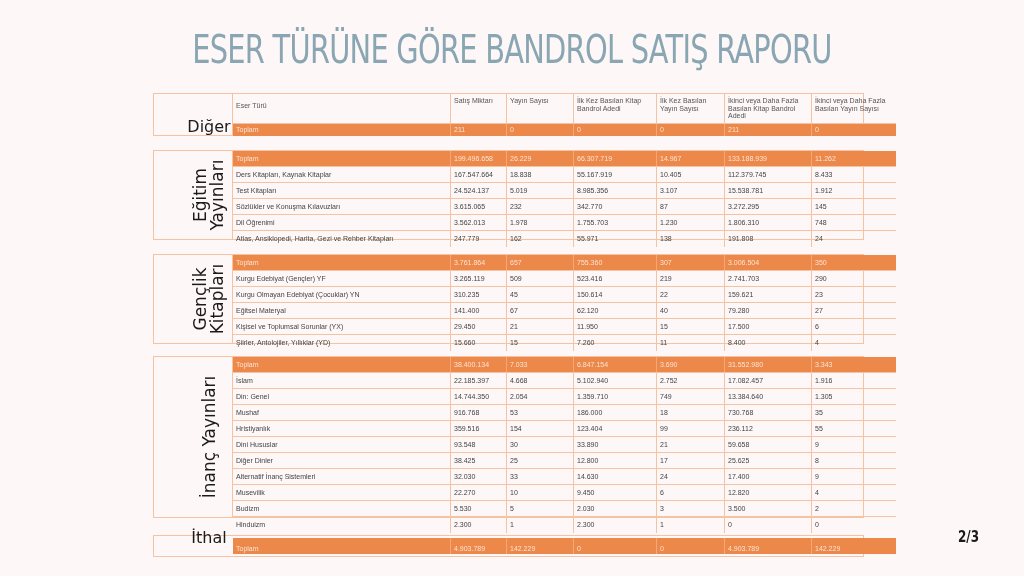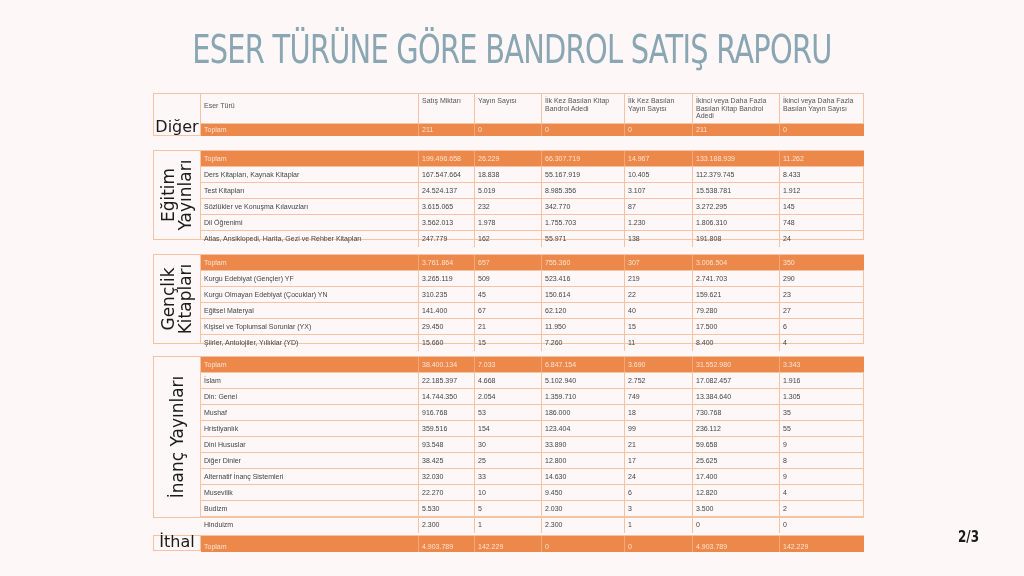--- a/index.html
+++ b/index.html
@@ -21,20 +21,21 @@
     font-family:"DejaVu Sans", sans-serif; font-weight:bold;
     font-size:15px; color:#1b1b1b;
     transform:scaleX(0.8); transform-origin:left;
   }
   .block {
     position:absolute; left:153px; width:711px;
     display:flex;
     border:1px solid #f5c2a2;
     box-sizing:border-box;
     background:#fdf7f7;
+    padding-left:32px;
   }
   .label-col {
     width:47px; flex:0 0 47px;
     border-right:1px solid #f5c2a2;
     position:relative;
     box-sizing:border-box;
   }
   .label-col .vlabel {
     position:absolute; left:50%; top:50%;
     transform:translate(-50%,-50%) rotate(-90deg);
@@ -335,21 +336,21 @@
         <div class="cell c1">2.300</div>
         <div class="cell c2">1</div>
         <div class="cell c3">2.300</div>
         <div class="cell c4">1</div>
         <div class="cell c5">0</div>
         <div class="cell c6">0</div>
       </div>
     </div>
 </div>
 
-<div class="block" style="top:535px; height:16px;">
+<div class="block" style="top:535px; height:22px;align-items:center;">
   <div class="label-col">
     <div class="hlabel" style="bottom:-1px;">İthal</div>
   </div>
   <div class="rows">
     <div class="row total" style="height:16px;">
       <div class="cell c0" style="line-height:22px;">Toplam</div>
       <div class="cell c1" style="line-height:22px;">4.903.789</div>
       <div class="cell c2" style="line-height:22px;">142.229</div>
       <div class="cell c3" style="line-height:22px;">0</div>
       <div class="cell c4" style="line-height:22px;">0</div>

